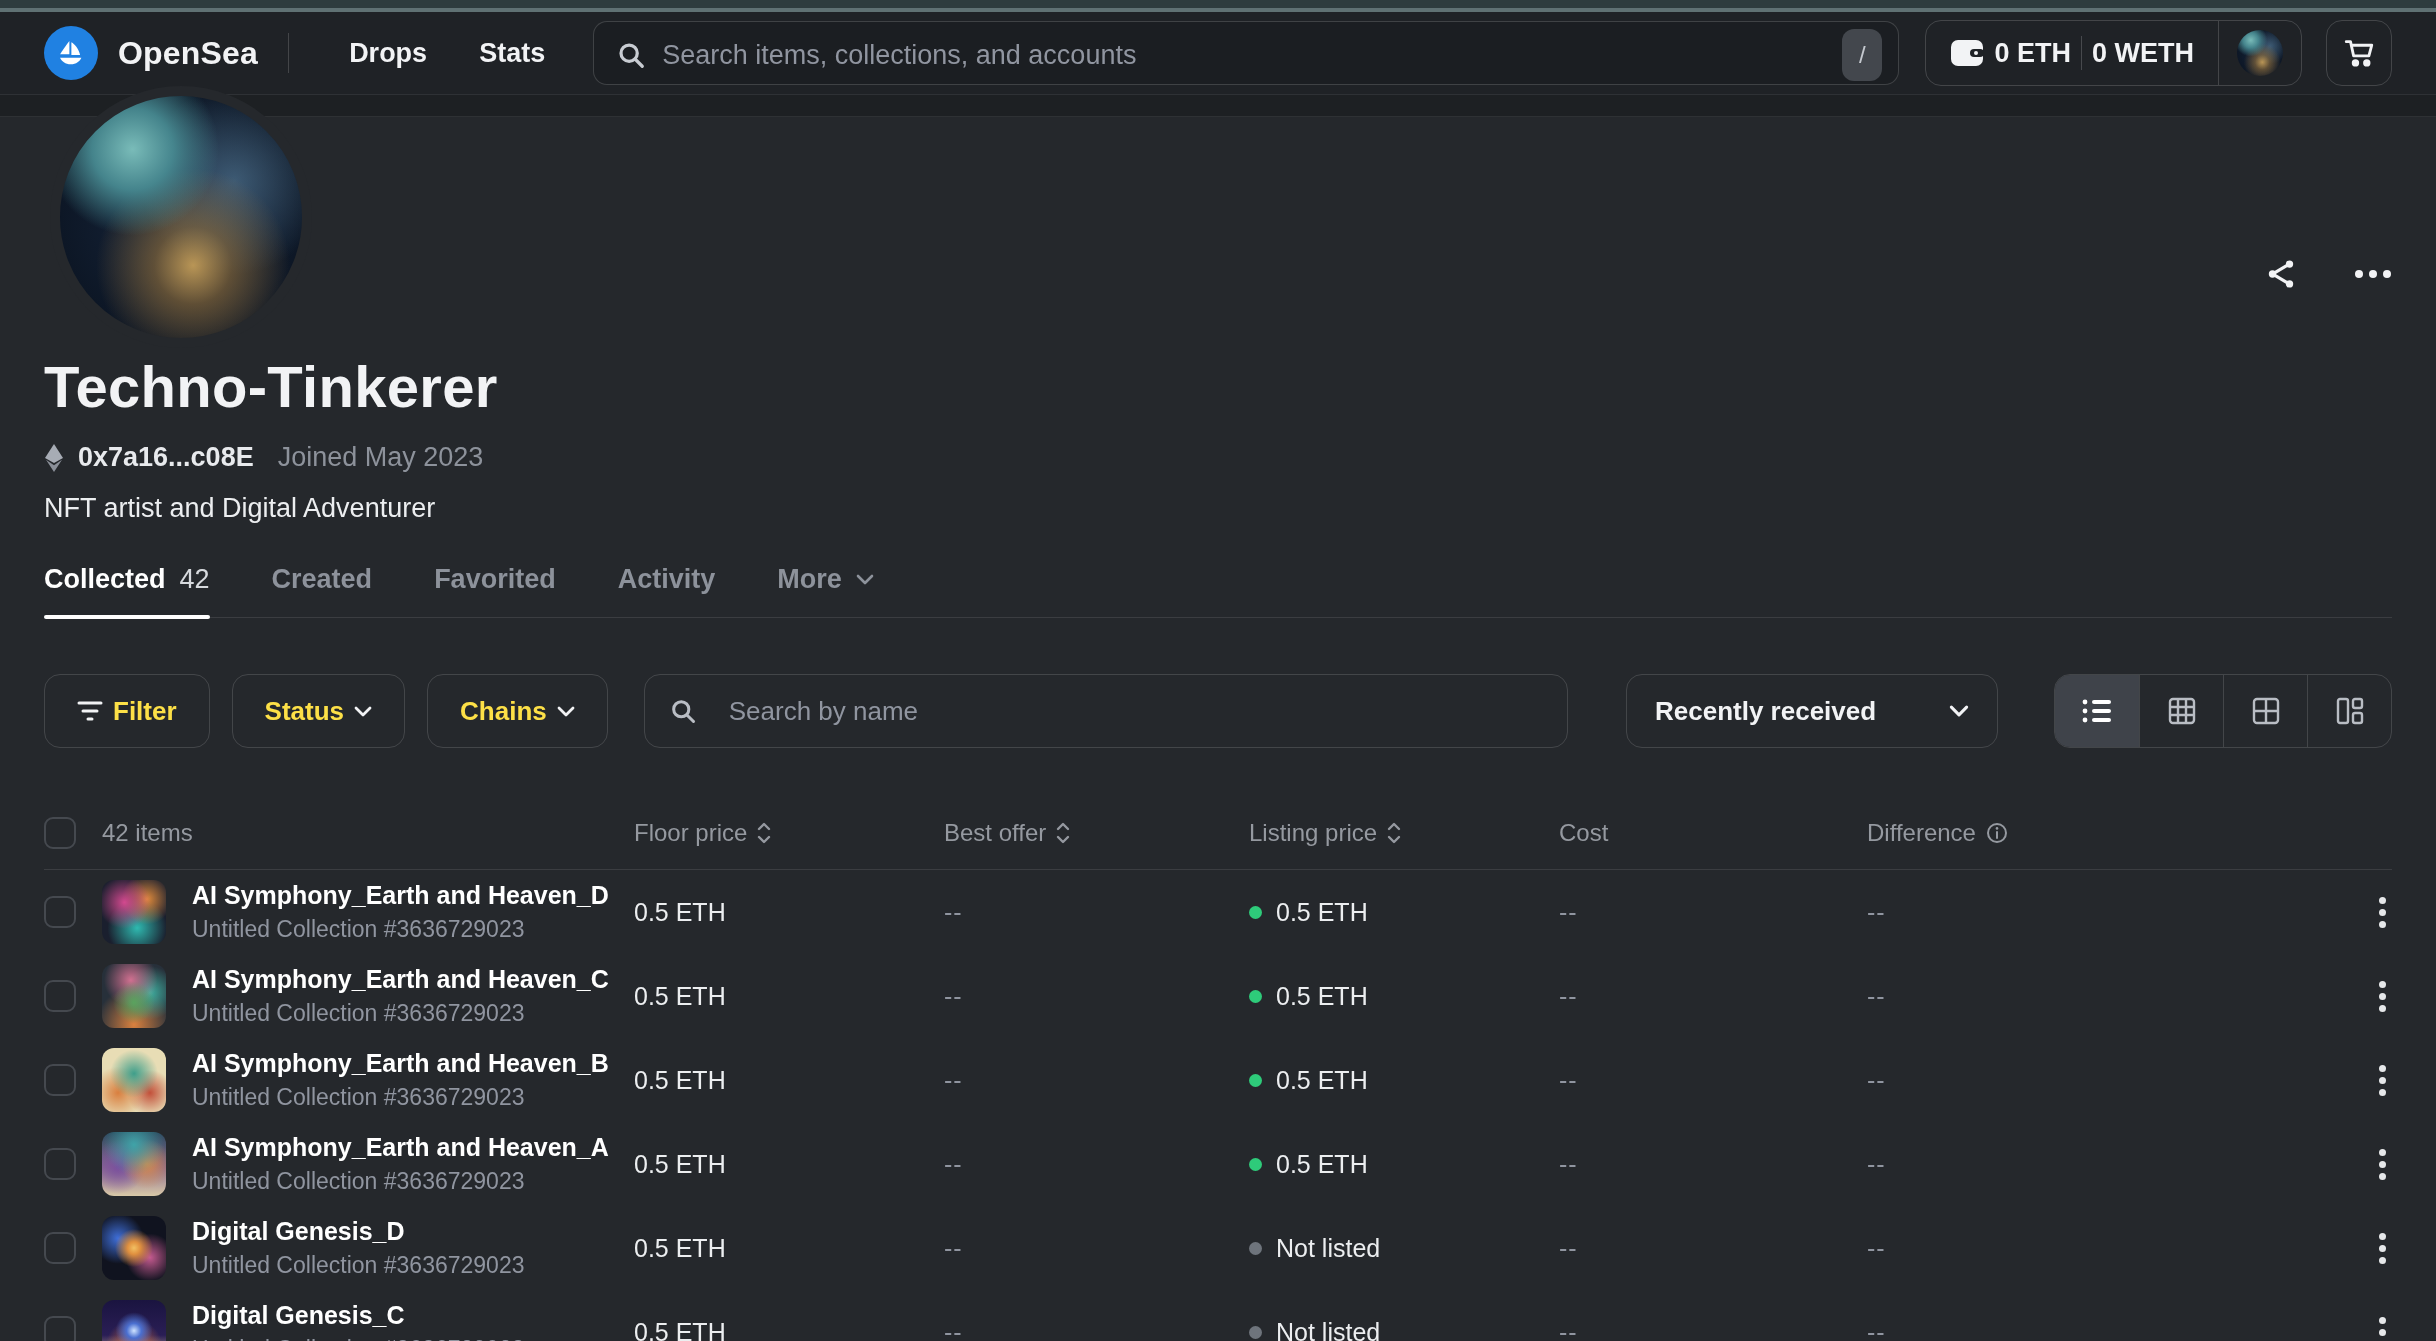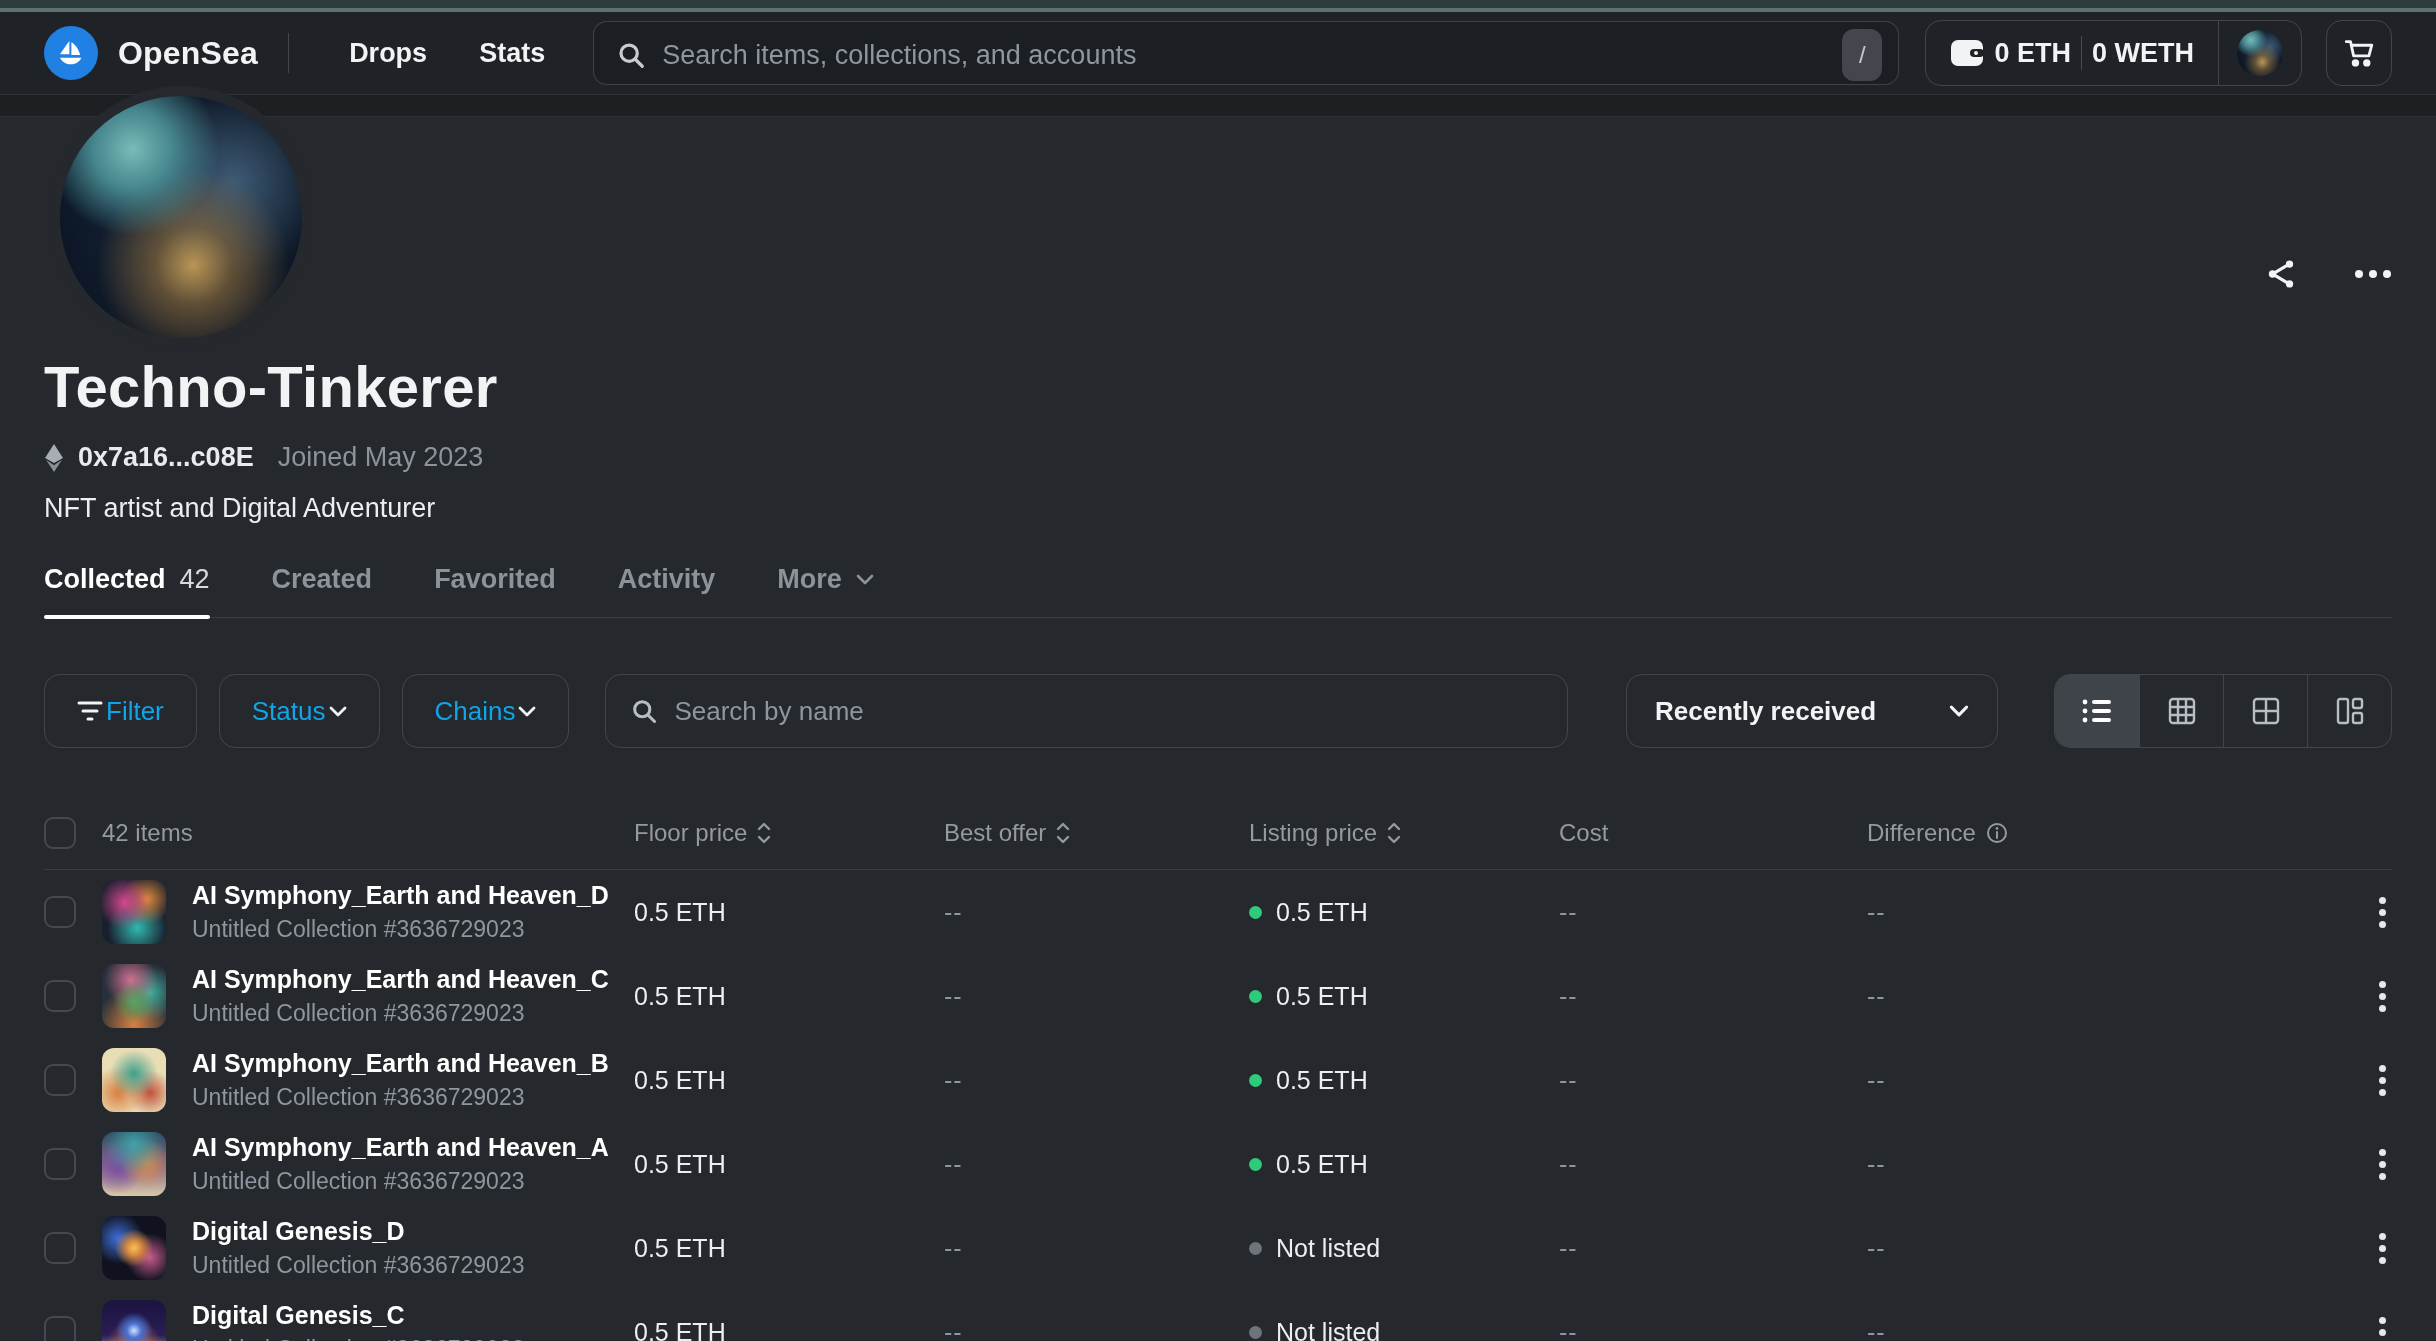--- a/index.html
+++ b/index.html
@@ -67,24 +67,24 @@
   .tab { display:flex; align-items:center; gap:14px; padding-bottom:22px; font-size:27px;
     font-weight:600; color:#8d929b; cursor:pointer; position:relative; }
   .tab.active { color:#ffffff; font-weight:700; }
   .tab.active::after { content:""; position:absolute; left:0; right:0; bottom:-2px; height:4px;
     background:#ffffff; border-radius:2px; }
   .tab-count { font-weight:400; color:#d7dade; }
 
   
   .toolbar { display:flex; align-items:center; margin-top:56px; gap:22px; }
   .tool-btn { height:74px; border:1px solid rgba(255,255,255,0.14); border-radius:16px;
-    display:flex; align-items:center; gap:3px; padding:0 32px; font-size:26px; font-weight:400;
-    color:#0ea5e9; cursor:pointer; background:transparent; }
+    display:flex; align-items:center; gap:10px; padding:0 32px; font-size:26px; font-weight:700;
+    color:#fde047; cursor:pointer; background:transparent; }
   .tool-search { flex:1; height:74px; border:1px solid rgba(255,255,255,0.14); border-radius:16px;
-    display:flex; align-items:center; gap:16px; padding:0 24px; margin:0 14px 0 14px; }
+    display:flex; align-items:center; gap:32px; padding:0 24px; margin:0 14px 0 14px; }
   .tool-search input { flex:1; background:transparent; border:none; outline:none; color:#e8eaed;
     font-size:26px; font-family:"Liberation Sans", sans-serif; }
   .tool-search input::placeholder { color:#9095a0; }
   .sort-select { width:372px; height:74px; border:1px solid rgba(255,255,255,0.14); border-radius:16px;
     display:flex; align-items:center; justify-content:space-between; padding:0 28px; font-size:26px;
     font-weight:700; cursor:pointer; margin-left:22px; }
   .view-group { height:74px; margin-left:34px; border:1px solid rgba(255,255,255,0.14);
     border-radius:16px; display:flex; overflow:hidden; }
   .view-seg { width:84px; height:100%; display:flex; align-items:center; justify-content:center;
     cursor:pointer; border-left:1px solid rgba(255,255,255,0.14); }

